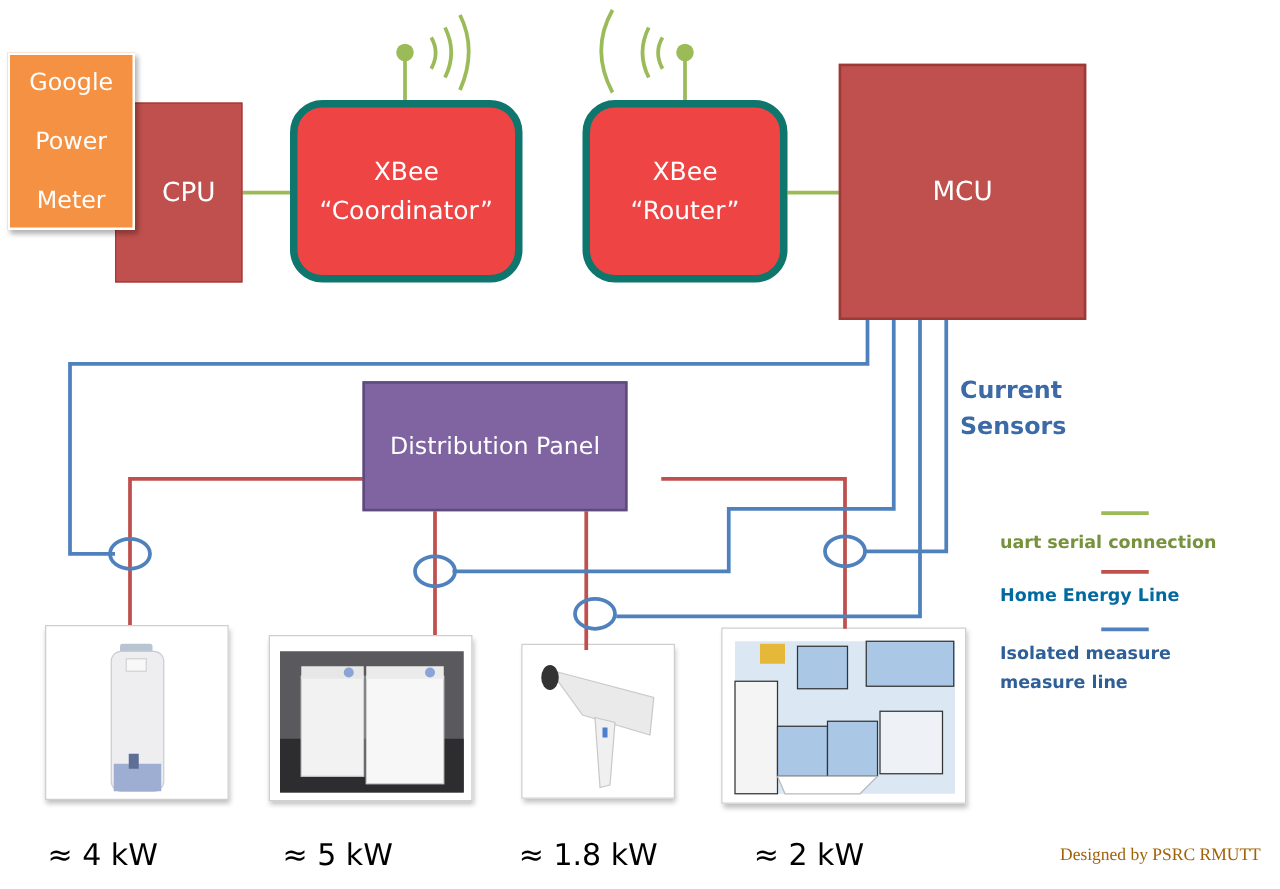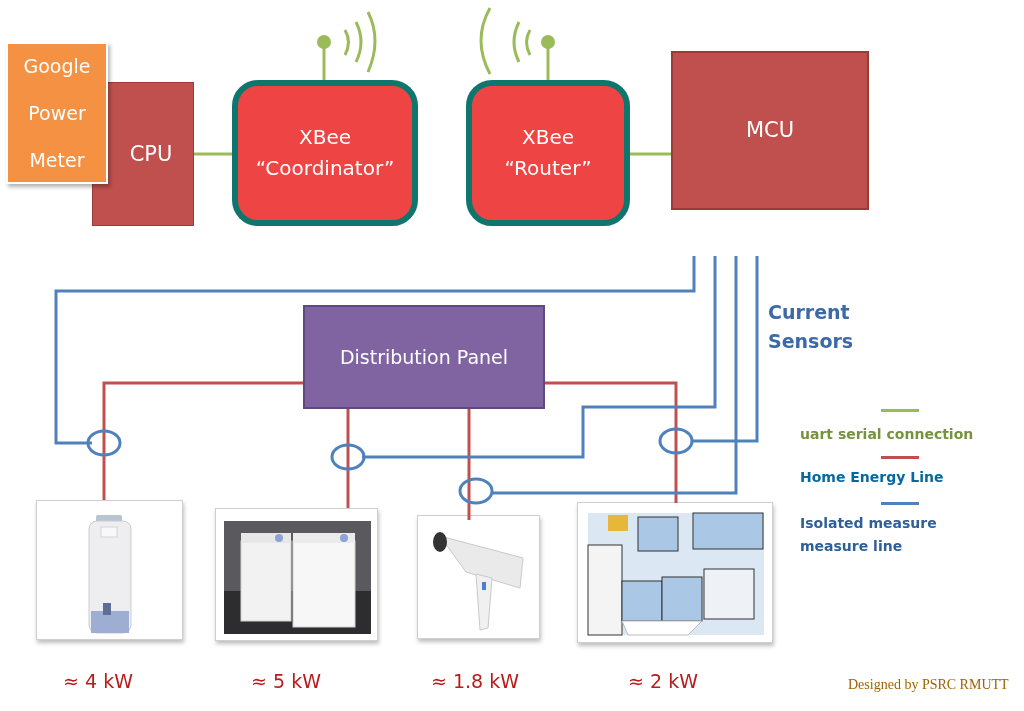--- a/index.html
+++ b/index.html
@@ -4,27 +4,27 @@
   <style>
     html, body { margin: 0; padding: 0; background: #ffffff; }
     body { width: 1024px; height: 711px; position: relative; overflow: hidden; font-family: "DejaVu Sans", sans-serif; }
     .abs { position: absolute; }
     .box { position: absolute; display: flex; flex-direction: column; align-items: center; justify-content: center; color: #ffffff; text-align: center; box-sizing: border-box; }
     .gpm { left: 6px; top: 42px; width: 102px; height: 142px; background: #f59142; border: 2px solid #ffffff; box-shadow: 2px 3px 4px rgba(0,0,0,0.3); font-size: 19px; line-height: 30px; z-index: 3; gap: 17px; }
     .cpu { left: 92px; top: 82px; width: 102px; height: 144px; background: #c0504d; border: 1px solid #9c3a37; font-size: 21px; padding-left: 16px; z-index: 2; }
     .xbee { background: #ef4444; border: 6px solid #0f766e; border-radius: 26px; font-size: 20px; line-height: 31px; }
     .coord { left: 232px; top: 80px; width: 186px; height: 146px; }
     .router { left: 466px; top: 80px; width: 164px; height: 146px; }
-    .mcu { left: 671px; top: 51px; width: 198px; height: 159px; background: #c0504d; border: 2px solid #9c3a37; font-size: 21px; line-height: 31px; }
-    .panel { left: 303px; top: 305px; width: 242px; height: 104px; background: #8064a2; border: 2px solid #5f4a7d; font-size: 19px; }
+    .mcu { left: 671px; top: 51px; width: 198px; height: 205px; background: #c0504d; border: 2px solid #9c3a37; font-size: 21px; line-height: 31px; }
+    .panel { left: 290px; top: 305px; width: 212px; height: 104px; background: #8064a2; border: 2px solid #5f4a7d; font-size: 19px; }
     .sensors-label { left: 768px; top: 298px; color: #3c6aa6; font-weight: bold; font-size: 19px; line-height: 29px; }
     .legend-item { position: absolute; left: 800px; width: 200px; text-align: left; font-weight: bold; font-size: 14px; line-height: 22px; }
     .legend-swatch { position: absolute; width: 38px; height: 3px; left: 881px; }
     .appliance { position: absolute; background: #ffffff; border: 1px solid #cfcfcf; box-shadow: 1px 3px 4px rgba(0,0,0,0.25); box-sizing: border-box; overflow: hidden; }
-    .kw { position: absolute; font-size: 19px; color: #b91c1c; text-align: center; width: 120px; }
+    .kw { position: absolute; font-size: 24px; color: #000000; text-align: left; width: 120px; }
     .credit { position: absolute; left: 812px; top: 677px; font-family: "Liberation Serif", serif; font-size: 14px; color: #a16207; margin-left: 36px; }
     svg.wires { position: absolute; left: 0; top: 0; z-index: 1; }
   </style>
 </head>
 <body>
 
 <svg class="wires" width="1024" height="711">
 
   <line x1="194" y1="154" x2="232" y2="154" stroke="#9bbb59" stroke-width="3"></line>
   <line x1="630" y1="154" x2="671" y2="154" stroke="#9bbb59" stroke-width="3"></line>

